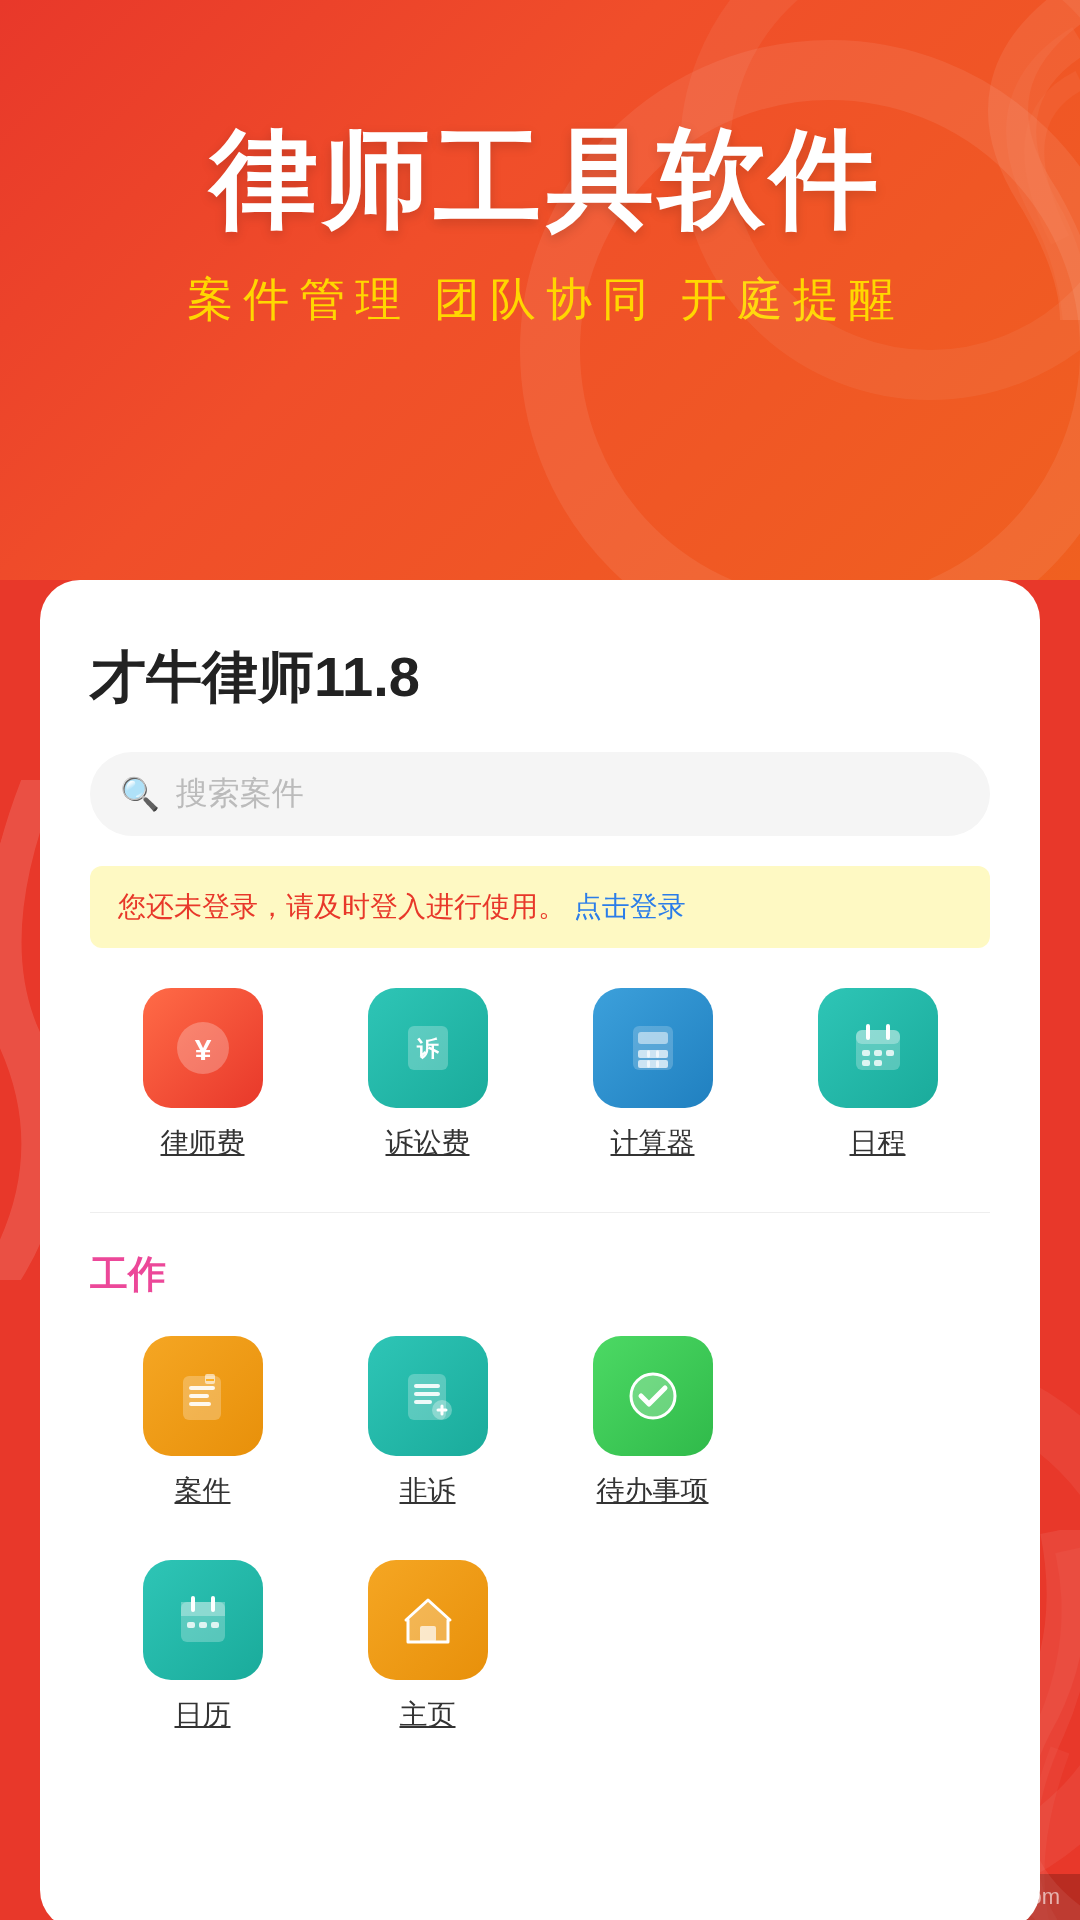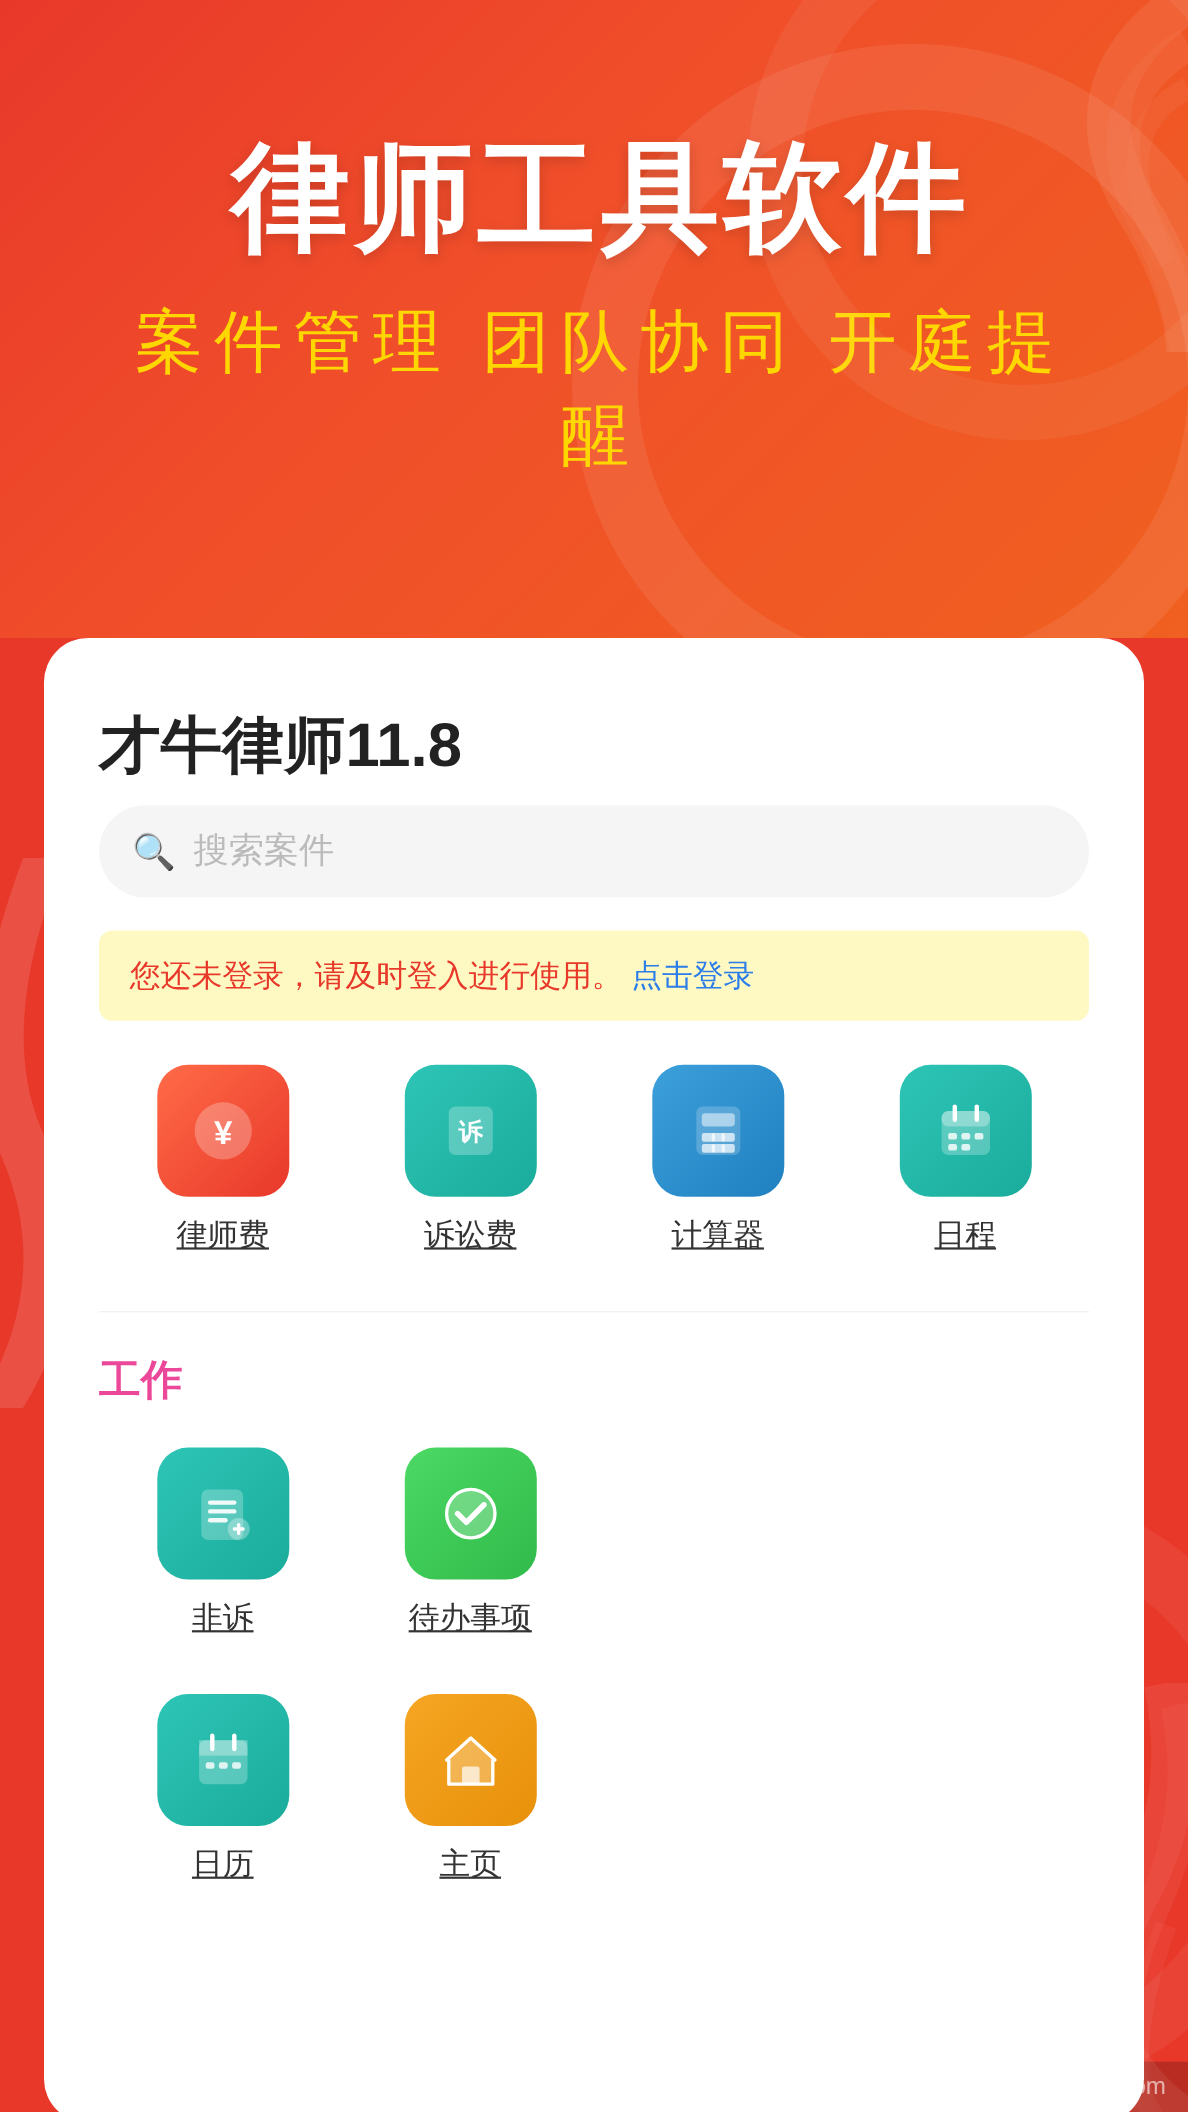--- a/index.html
+++ b/index.html
@@ -55,21 +55,21 @@
       font-size: 108px;
       font-weight: 900;
       color: #fff;
       line-height: 1.1;
       letter-spacing: 4px;
       text-shadow: 0 4px 12px rgba(0,0,0,0.15);
     }
 
     .sub-title {
       margin-top: 30px;
-      font-size: 62px;
+      font-size: 46px;
       font-weight: 500;
       color: #FFD700;
       letter-spacing: 10px;
     }
 
     
     .card-container {
       position: relative;
       background: #e8382a;
       padding: 0 40px 0;
@@ -110,21 +110,21 @@
       width: 450px;
       height: 450px;
       border: 55px solid rgba(255,255,255,0.06);
       border-radius: 50%;
     }
 
     .app-name {
       font-size: 56px;
       font-weight: 700;
       color: #222;
-      margin-bottom: 16px;
+      margin-bottom: 36px;
     }
 
     
     .search-bar {
       display: flex;
       align-items: center;
       background: #f5f5f5;
       border-radius: 50px;
       padding: 20px 30px;
       margin-bottom: 30px;
@@ -334,20 +334,33 @@
 
 
       </div>
 
       <div class="divider"></div>
 
       <div class="section-title">工作</div>
 
       <div class="icon-grid">
 
+        <div class="icon-item">
+          <div class="icon-box icon-orange">
+            <svg class="icon-svg" viewBox="0 0 60 60">
+              <rect x="10" y="10" width="38" height="44" rx="6" fill="rgba(255,255,255,0.25)"></rect>
+              <rect x="16" y="20" width="26" height="4" rx="2" fill="white" opacity="0.9"></rect>
+              <rect x="16" y="28" width="20" height="4" rx="2" fill="white" opacity="0.9"></rect>
+              <rect x="16" y="36" width="22" height="4" rx="2" fill="white" opacity="0.9"></rect>
+              <rect x="32" y="8" width="10" height="10" rx="2" fill="rgba(255,255,255,0.6)"></rect>
+              <line x1="33" y1="14" x2="41" y2="14" stroke="rgba(255,165,0,0.8)" stroke-width="2"></line>
+            </svg>
+          </div>
+          <span class="icon-label">案件</span>
+        </div>
 
         <div class="icon-item">
           <div class="icon-box icon-teal">
             <svg class="icon-svg" viewBox="0 0 60 60">
               <rect x="10" y="8" width="38" height="46" rx="6" fill="rgba(255,255,255,0.25)"></rect>
               <rect x="16" y="18" width="26" height="4" rx="2" fill="white" opacity="0.9"></rect>
               <rect x="16" y="26" width="26" height="4" rx="2" fill="white" opacity="0.9"></rect>
               <rect x="16" y="34" width="18" height="4" rx="2" fill="white" opacity="0.9"></rect>
               <circle cx="44" cy="44" r="10" fill="rgba(255,255,255,0.3)"></circle>
               <line x1="40" y1="44" x2="48" y2="44" stroke="white" stroke-width="3" stroke-linecap="round"></line>

